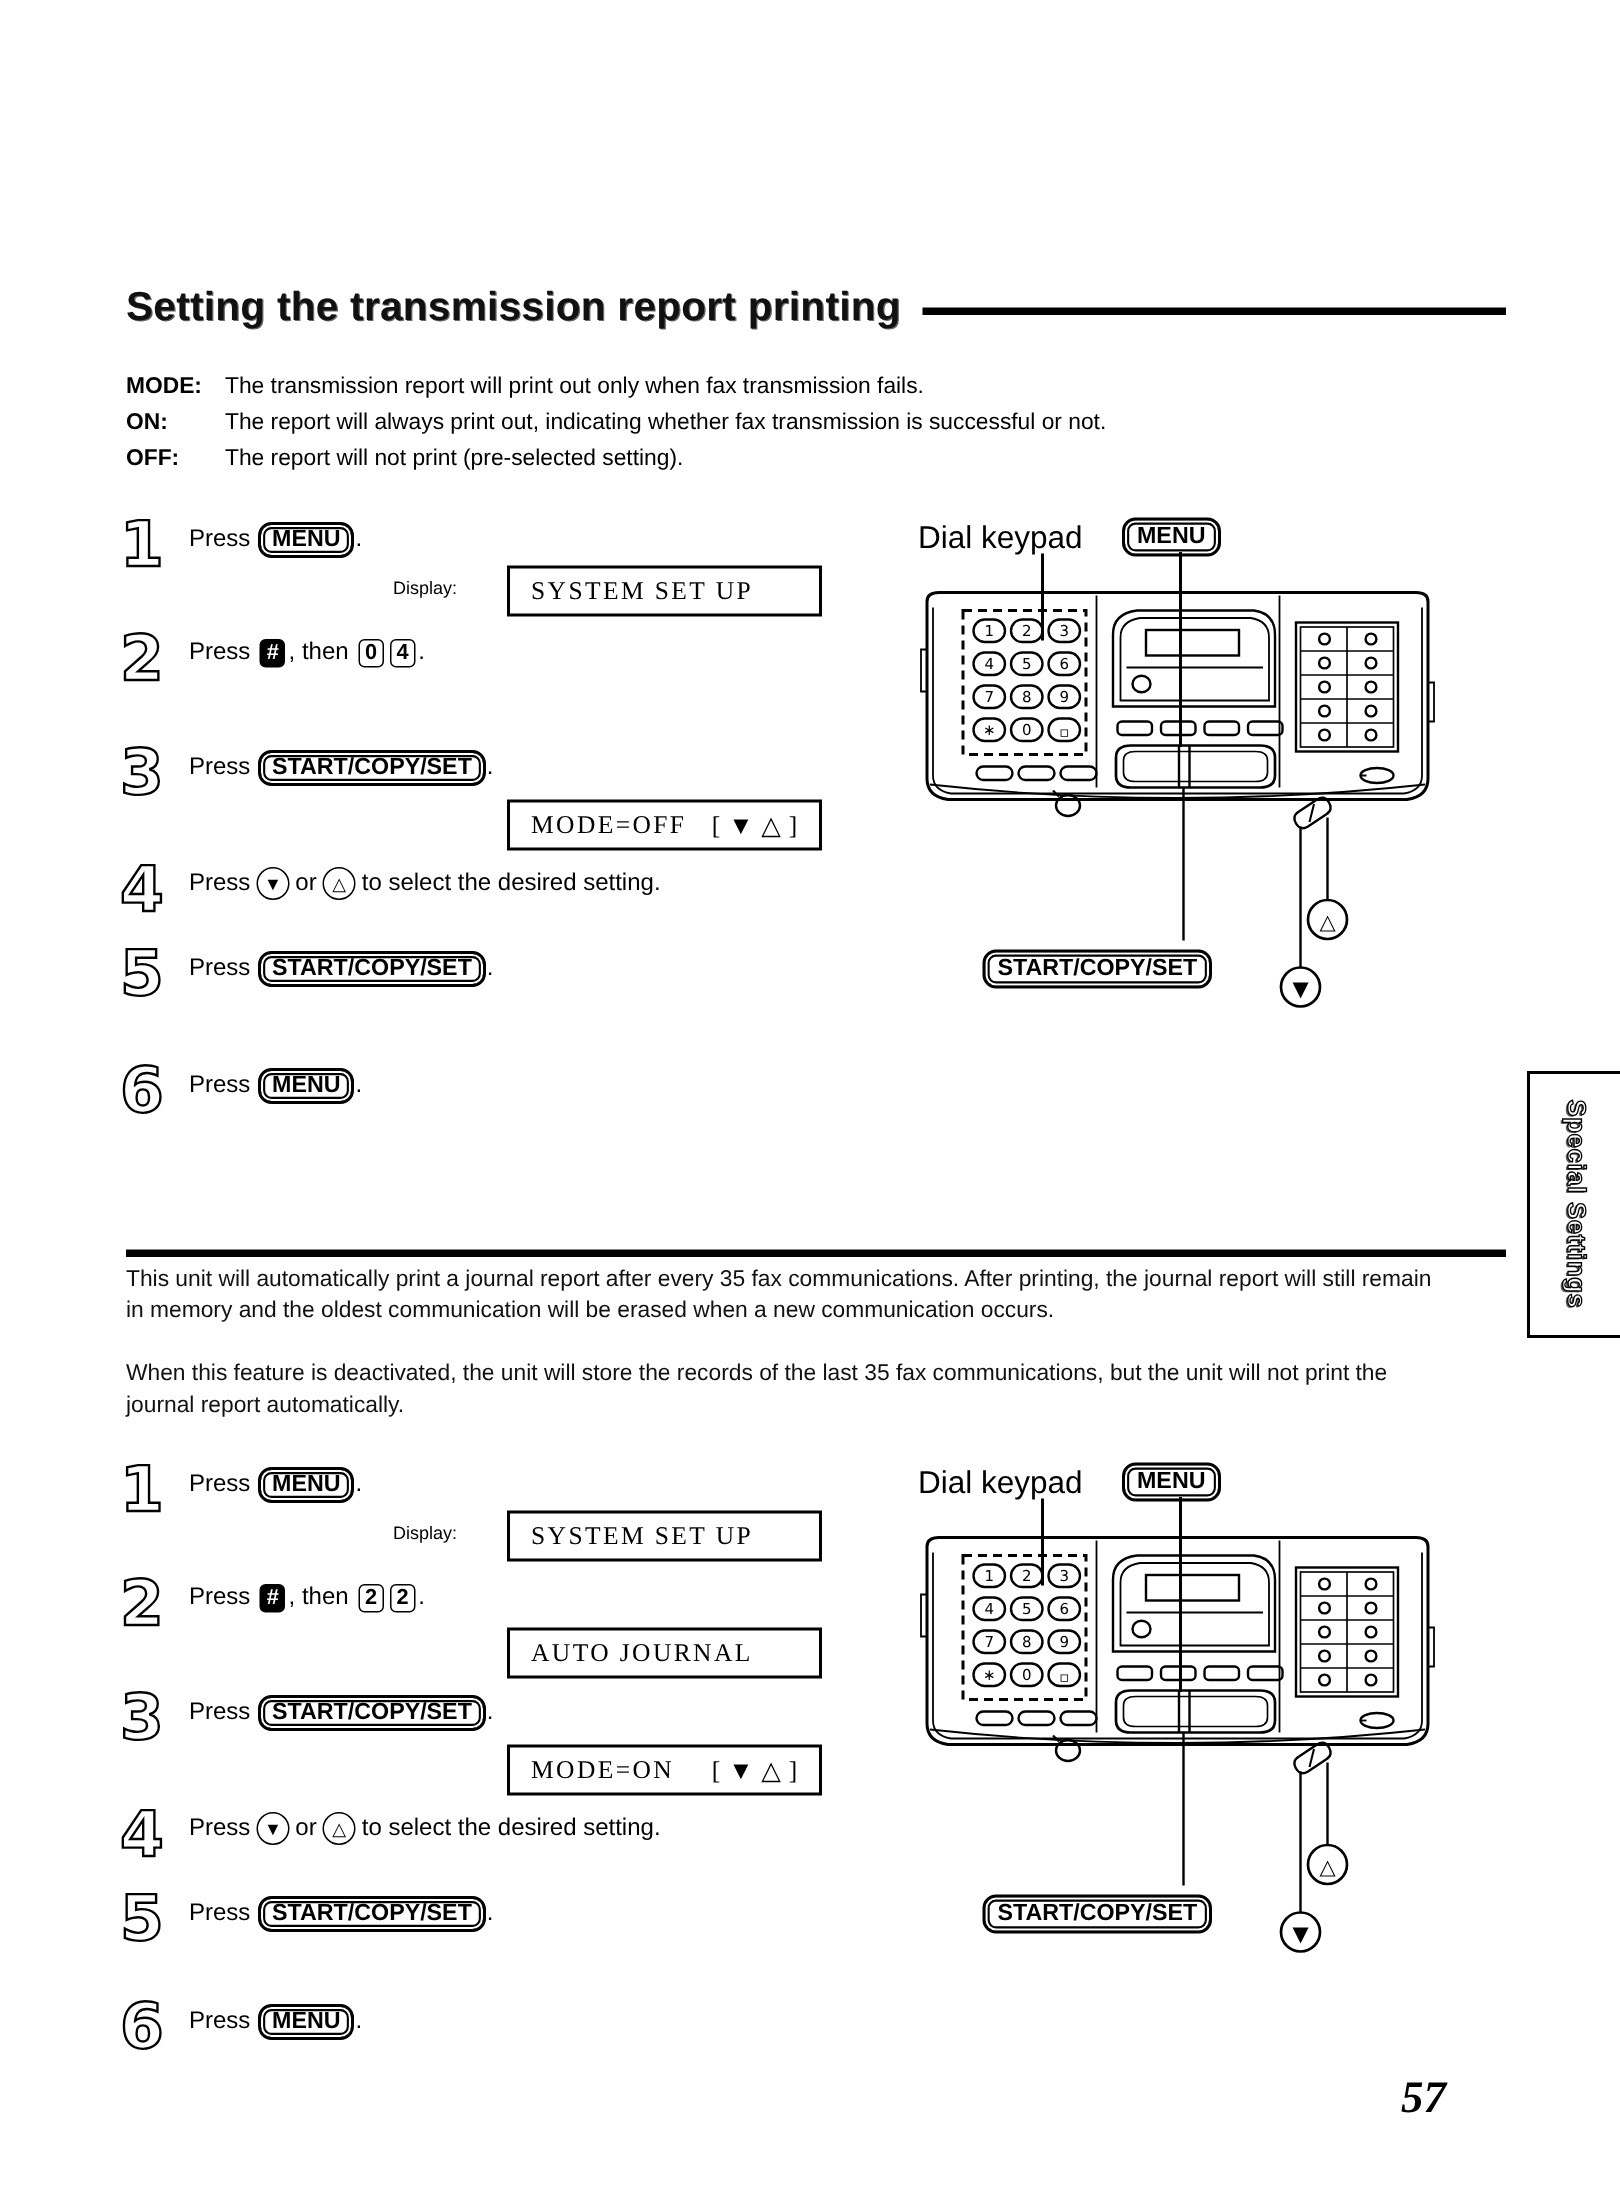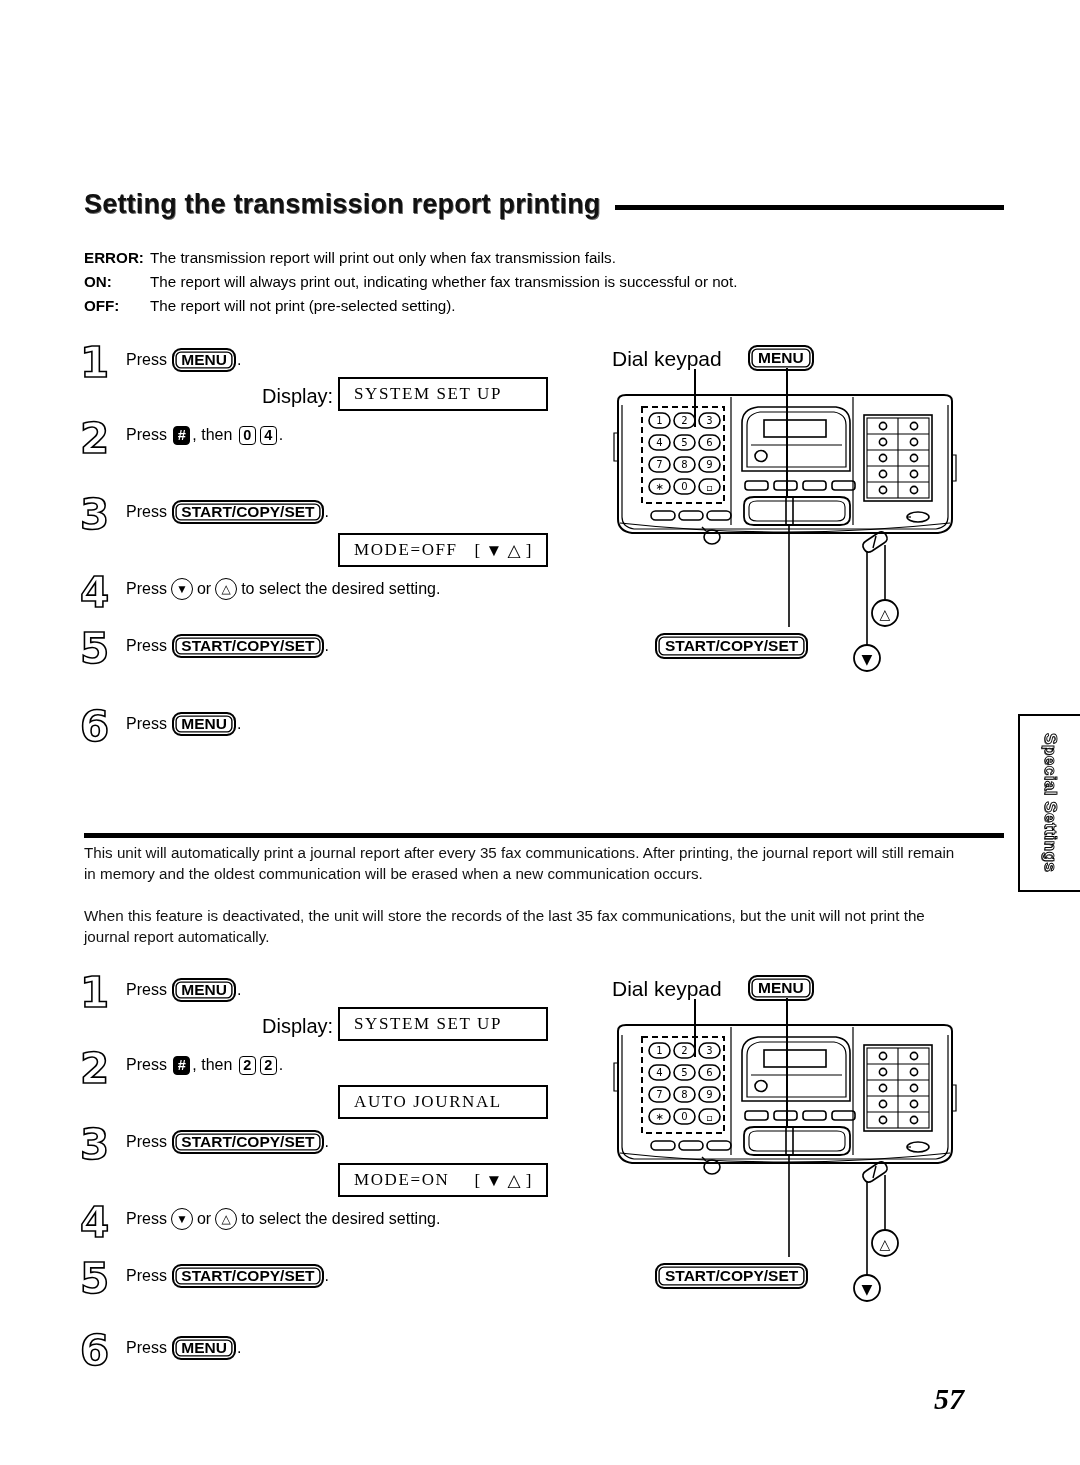--- a/index.html
+++ b/index.html
@@ -104,21 +104,21 @@
     background:#fff;
     font-family:"Liberation Serif", serif;
     font-size:17px;
     letter-spacing:1.6px;
     display:flex; align-items:center;
     padding:0 14px;
     height:34px;
     white-space:pre;
   }
   .lcd .lcd-right { margin-left:auto; letter-spacing:0.5px; }
-  .display-label { position:absolute; font-size:20px; }
+  .display-label { position:absolute; font-size:12px; }
 
   
   .fax-fig { position:absolute; }
   .callout-label {
     position:absolute; font-size:21px; white-space:nowrap;
   }
   .callout-box {
     position:absolute;
     border:2px solid #000;
     border-radius:9px;
@@ -159,21 +159,21 @@
 <div class="page">
 
   <div class="section-head" style="top:148px;">
     <div class="htext">Setting the transmission report printing</div>
     <div class="hrule"></div>
   </div>
 
 
   <div class="choice-list" style="top:246px; width:860px;">
     <div class="choice-row">
-      <div class="ckey">ERROR:</div>
+      <div class="ckey">MODE:</div>
       <div class="cval">The transmission report will print out only when fax transmission fails.</div>
     </div>
     <div class="choice-row">
       <div class="ckey">ON:</div>
       <div class="cval">The report will always print out, indicating whether fax transmission is successful or not.</div>
     </div>
     <div class="choice-row">
       <div class="ckey">OFF:</div>
       <div class="cval">The report will not print (pre-selected setting).</div>
     </div>

